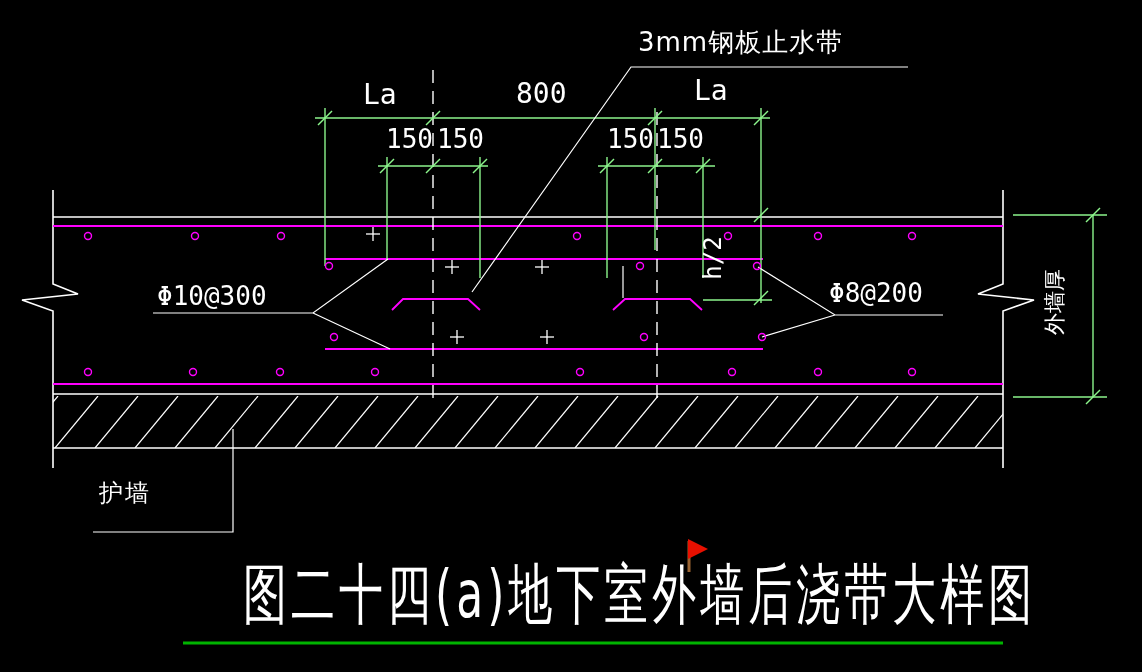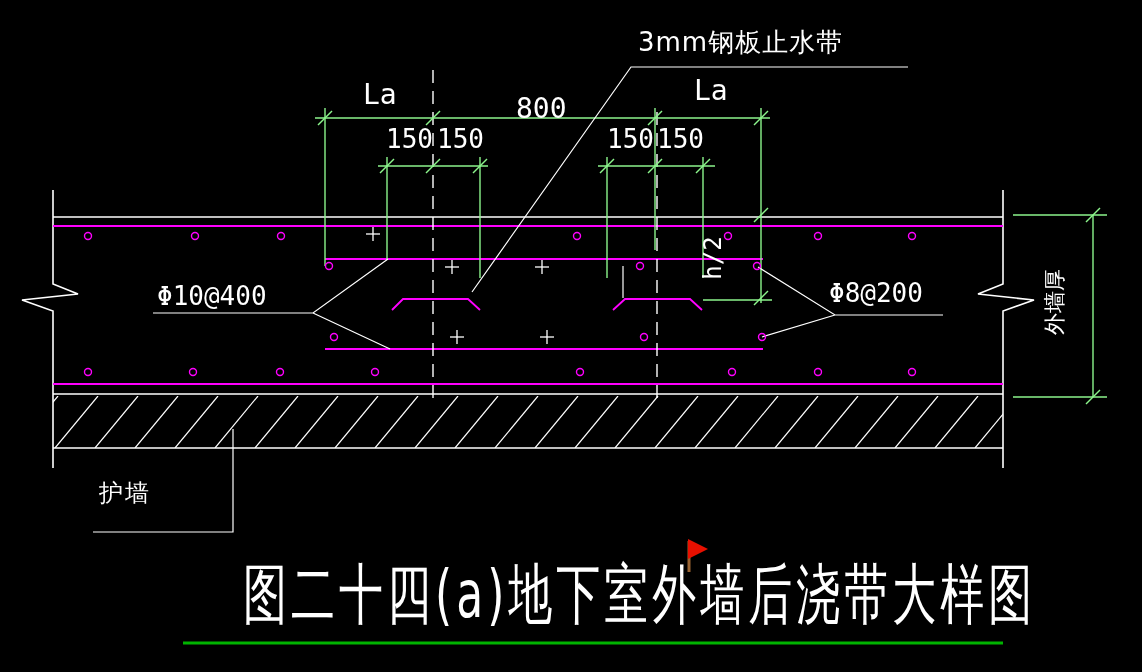--- a/index.html
+++ b/index.html
@@ -162,31 +162,31 @@
     <path d="M183,643 H1003" stroke="var(--under)" stroke-width="3"></path>
     <g>
       <path d="M689,541 V572" stroke="var(--pole)" stroke-width="3"></path>
       <polygon points="688,539 708,549 688,559" fill="var(--flag)"></polygon>
     </g>
   </svg>
 
   <div class="lbl cjk" style="left:638px;top:29px;font-size:26px;letter-spacing:1px;">3mm钢板止水带</div>
 
   <div class="lbl" style="left:363px;top:80px;font-size:28px;">La</div>
-  <div class="lbl" style="left:516px;top:79px;font-size:28px;margin-top:15px;">800</div>
+  <div class="lbl" style="left:516px;top:79px;font-size:28px;">800</div>
   <div class="lbl" style="left:694px;top:76px;font-size:28px;">La</div>
 
   <div class="lbl" style="left:386px;top:126px;font-size:26px;">150</div>
   <div class="lbl" style="left:437px;top:126px;font-size:26px;">150</div>
   <div class="lbl" style="left:607px;top:126px;font-size:26px;">150</div>
   <div class="lbl" style="left:657px;top:126px;font-size:26px;">150</div>
 
   <div class="lbl rot" style="left:690px;top:236px;width:48px;height:44px;font-size:24px;">h/2</div>
 
-  <div class="lbl" style="left:157px;top:283px;font-size:26px;">Φ10@400</div>
+  <div class="lbl" style="left:157px;top:283px;font-size:26px;">Φ10@300</div>
   <div class="lbl" style="left:829px;top:280px;font-size:26px;text-align:right;">Φ8@200</div>
 
   <div class="lbl cjk rot" style="left:1022px;top:282px;width:66px;height:40px;font-size:22px;">外墙厚</div>
 
   <div class="lbl cjk" style="left:99px;top:481px;font-size:24px;letter-spacing:2px;">护墙</div>
 
   <div class="title">图二十四(a)地下室外墙后浇带大样图</div>
 </div>
 
 </body></html>

